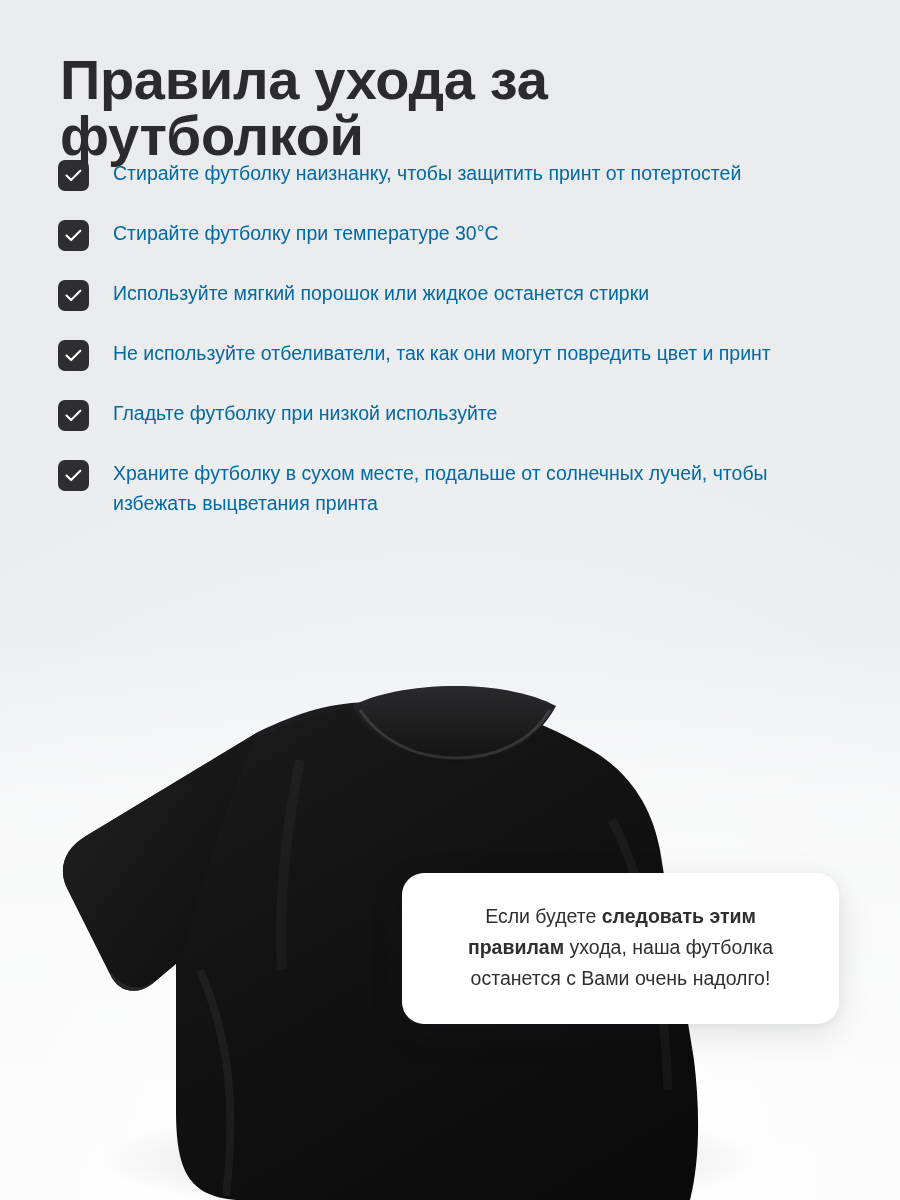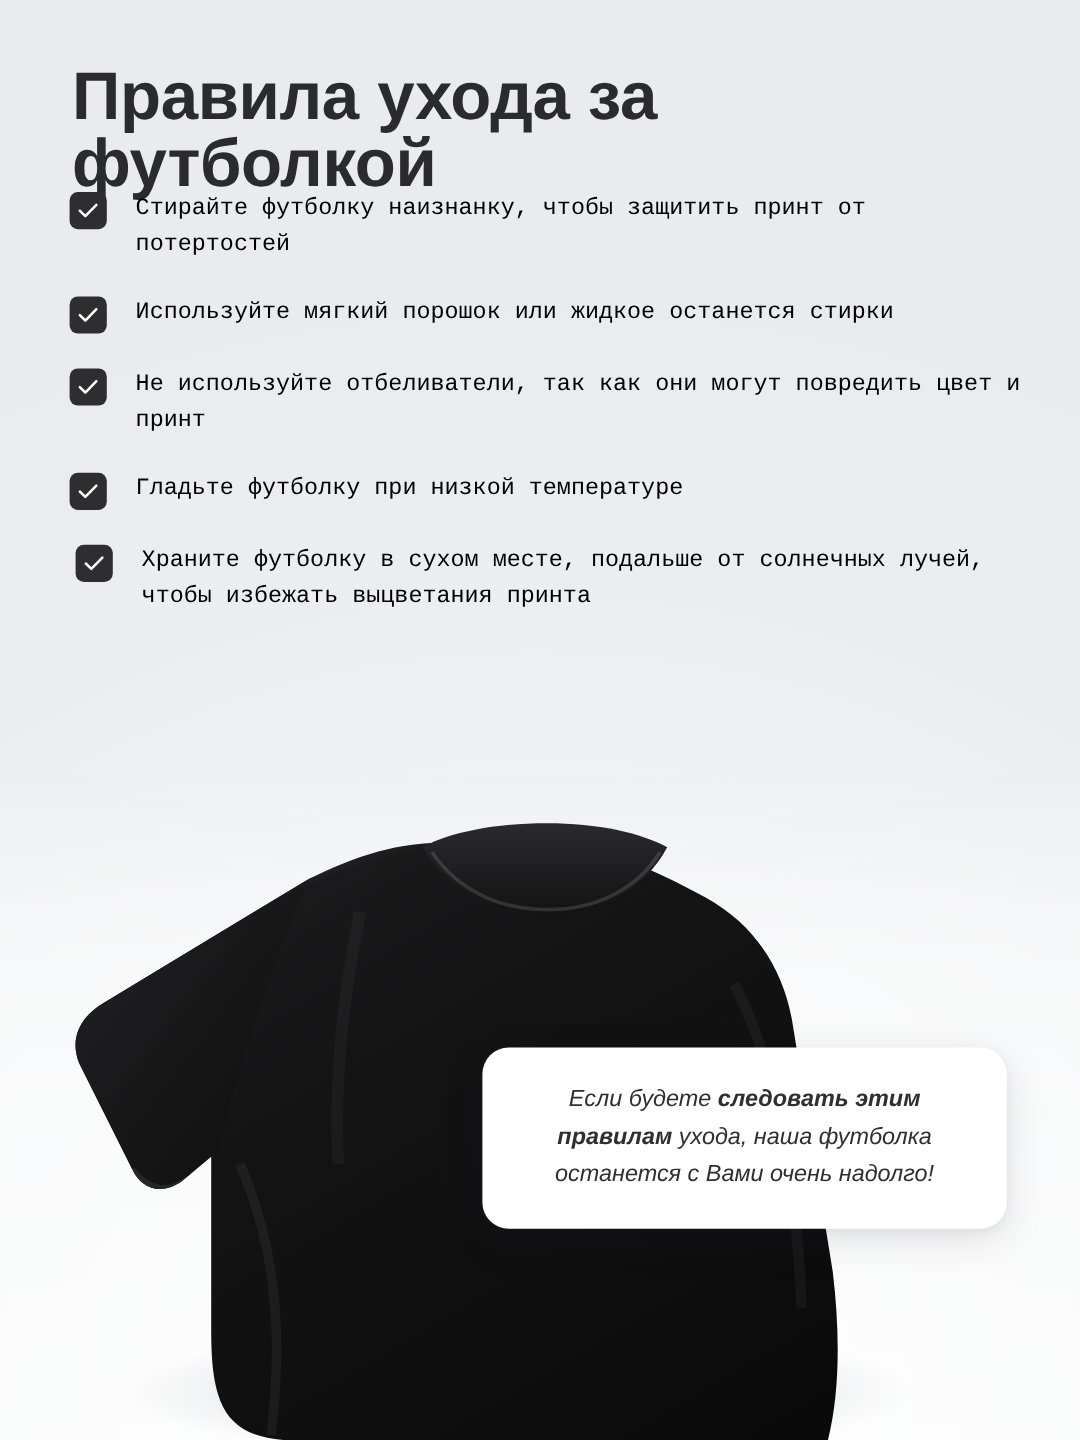--- a/index.html
+++ b/index.html
@@ -48,42 +48,41 @@
     position: absolute;
     left: 58px;
     top: 158px;
     width: 800px;
   }
   .list-item {
     display: flex;
     align-items: flex-start;
     margin-bottom: 27px;
   }
-  .list-item:last-child { margin-bottom: 0; justify-content: flex-end; }
+  .list-item:last-child { margin-bottom: 0; }
 
   .check-box {
     flex: 0 0 auto;
     width: 31px;
     height: 31px;
     border-radius: 7px;
     background: #2e2e30;
     margin-right: 24px;
     margin-top: 2px;
     display: flex;
     align-items: center;
     justify-content: center;
   }
   .check-box svg { display: block; }
 
   .list-text {
     font-size: 19.5px;
     line-height: 30px;
-    color: #000000;
+    color: #0369a1;
     max-width: 740px;
-    font-family: Liberation Mono, monospace;
   }
 
   
   .shirt-wrap {
     position: absolute;
     left: 0;
     top: 640px;
     width: 900px;
     height: 560px;
   }
@@ -93,21 +92,20 @@
   .callout {
     position: absolute;
     left: 402px;
     top: 873px;
     width: 437px;
     padding: 28px 34px 30px;
     background: #ffffff;
     border-radius: 22px;
     box-shadow: 0 10px 34px rgba(40,44,52,0.12), 0 2px 8px rgba(40,44,52,0.06);
     text-align: center;
-    font-style: italic;
   }
   .callout-text {
     font-size: 19.5px;
     line-height: 31px;
     color: #2f2f31;
   }
   .callout-text b { font-weight: bold; }
 </style>
 </head>
 <body>
@@ -121,20 +119,28 @@
 
   <div class="list-item">
     <span class="check-box">
       <svg width="17" height="13" viewBox="0 0 17 13" fill="none" aria-hidden="true">
         <path d="M1.5 6.6L6.1 11.1L15.3 1.7" stroke="#ffffff" stroke-width="2.1" stroke-linecap="round" stroke-linejoin="round"></path>
       </svg>
     </span>
     <span class="list-text">Стирайте футболку наизнанку, чтобы защитить принт от потертостей</span>
   </div>
 
+  <div class="list-item">
+    <span class="check-box">
+      <svg width="17" height="13" viewBox="0 0 17 13" fill="none" aria-hidden="true">
+        <path d="M1.5 6.6L6.1 11.1L15.3 1.7" stroke="#ffffff" stroke-width="2.1" stroke-linecap="round" stroke-linejoin="round"></path>
+      </svg>
+    </span>
+    <span class="list-text">Стирайте футболку при температуре 30°C</span>
+  </div>
 
   <div class="list-item">
     <span class="check-box">
       <svg width="17" height="13" viewBox="0 0 17 13" fill="none" aria-hidden="true">
         <path d="M1.5 6.6L6.1 11.1L15.3 1.7" stroke="#ffffff" stroke-width="2.1" stroke-linecap="round" stroke-linejoin="round"></path>
       </svg>
     </span>
     <span class="list-text">Используйте мягкий порошок или жидкое останется стирки</span>
   </div>
 
@@ -147,21 +153,21 @@
     <span class="list-text">Не используйте отбеливатели, так как они могут повредить цвет и принт</span>
   </div>
 
 
   <div class="list-item">
     <span class="check-box">
       <svg width="17" height="13" viewBox="0 0 17 13" fill="none" aria-hidden="true">
         <path d="M1.5 6.6L6.1 11.1L15.3 1.7" stroke="#ffffff" stroke-width="2.1" stroke-linecap="round" stroke-linejoin="round"></path>
       </svg>
     </span>
-    <span class="list-text">Гладьте футболку при низкой температуре</span>
+    <span class="list-text">Гладьте футболку при низкой используйте</span>
   </div>
 
   <div class="list-item">
     <span class="check-box">
       <svg width="17" height="13" viewBox="0 0 17 13" fill="none" aria-hidden="true">
         <path d="M1.5 6.6L6.1 11.1L15.3 1.7" stroke="#ffffff" stroke-width="2.1" stroke-linecap="round" stroke-linejoin="round"></path>
       </svg>
     </span>
     <span class="list-text">Храните футболку в сухом месте, подальше от солнечных лучей, чтобы избежать выцветания принта</span>
   </div>

